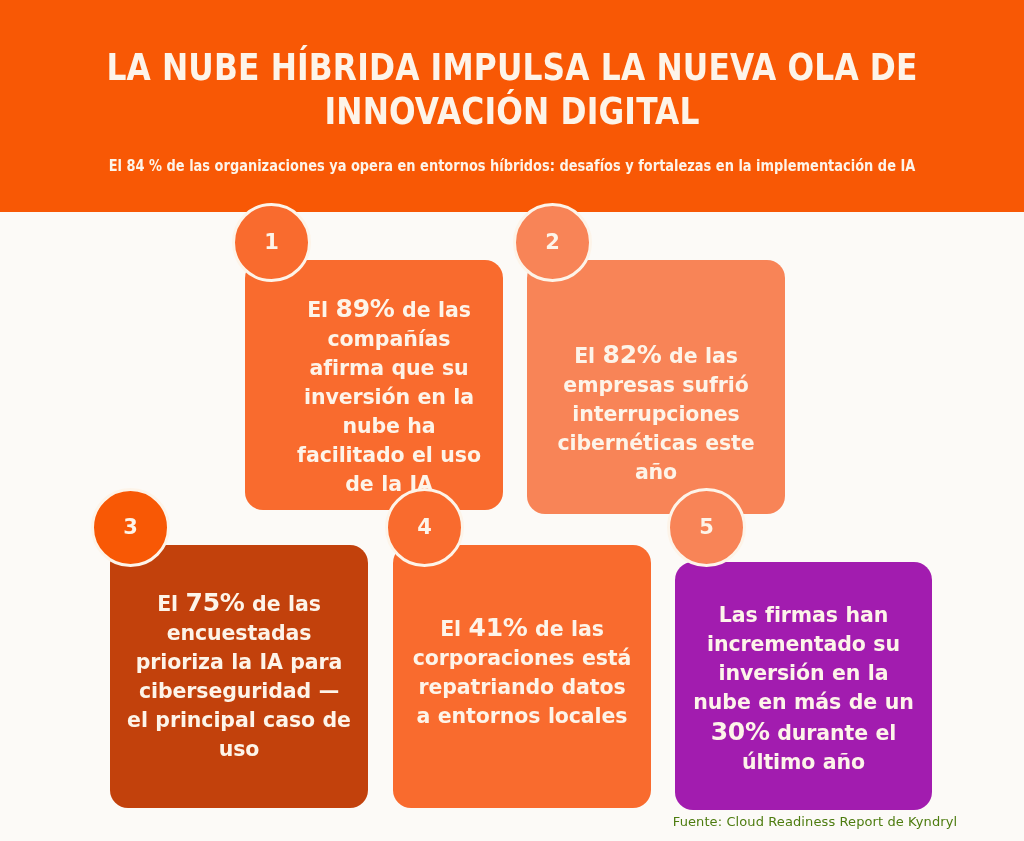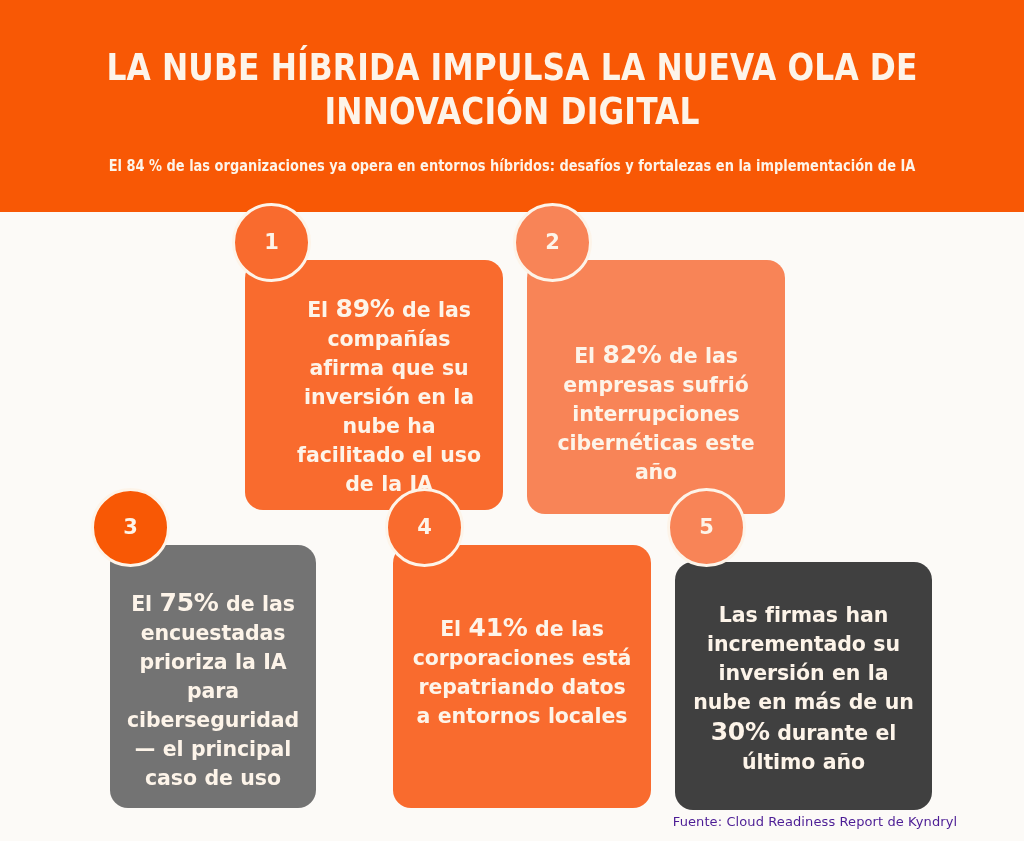--- a/index.html
+++ b/index.html
@@ -84,27 +84,27 @@
     letter-spacing: -0.3px;
   }
 
   
   #card-1 { left: 245px; top: 260px; width: 258px; height: 250px; background: #F96B2E; }
   #card-1 .card-text { padding-top: 34px; padding-left: 46px; }
 
   #card-2 { left: 527px; top: 260px; width: 258px; height: 254px; background: #F88457; align-items: center; }
   #card-2 .card-text { padding-top: 53px; }
 
-  #card-3 { left: 110px; top: 545px; width: 206px; height: 263px; background: #737373; }
+  #card-3 { left: 110px; top: 545px; width: 258px; height: 263px; background: #c2410c; }
   #card-3 .card-text { padding-top: 43px; }
 
   #card-4 { left: 393px; top: 545px; width: 258px; height: 263px; background: #F96B2E; }
   #card-4 .card-text { padding-top: 68px; }
 
-  #card-5 { left: 675px; top: 562px; width: 257px; height: 248px; background: #404040; }
+  #card-5 { left: 675px; top: 562px; width: 257px; height: 248px; background: #a21caf; }
   #card-5 .card-text { padding-top: 39px; }
 
   
   .badge {
     position: absolute;
     width: 79px;
     height: 79px;
     border-radius: 50%;
     border: 3.5px solid #FDF4E9;
     box-sizing: border-box;
@@ -123,21 +123,21 @@
   #badge-4 { left: 385px; top: 488px; background: #F96B2E; }
   #badge-5 { left: 667px; top: 488px; background: #F88457; }
 
   
   .source {
     position: absolute;
     left: 620px;
     top: 814px;
     width: 390px;
     text-align: center;
-    color: #4c1d95;
+    color: #4d7c0f;
     font-family: "DejaVu Sans", "Liberation Sans", sans-serif;
     font-size: 13px;
     line-height: 16px;
     letter-spacing: 0.1px;
   }
 </style>
 </head>
 <body>
 
 <div class="infographic">

